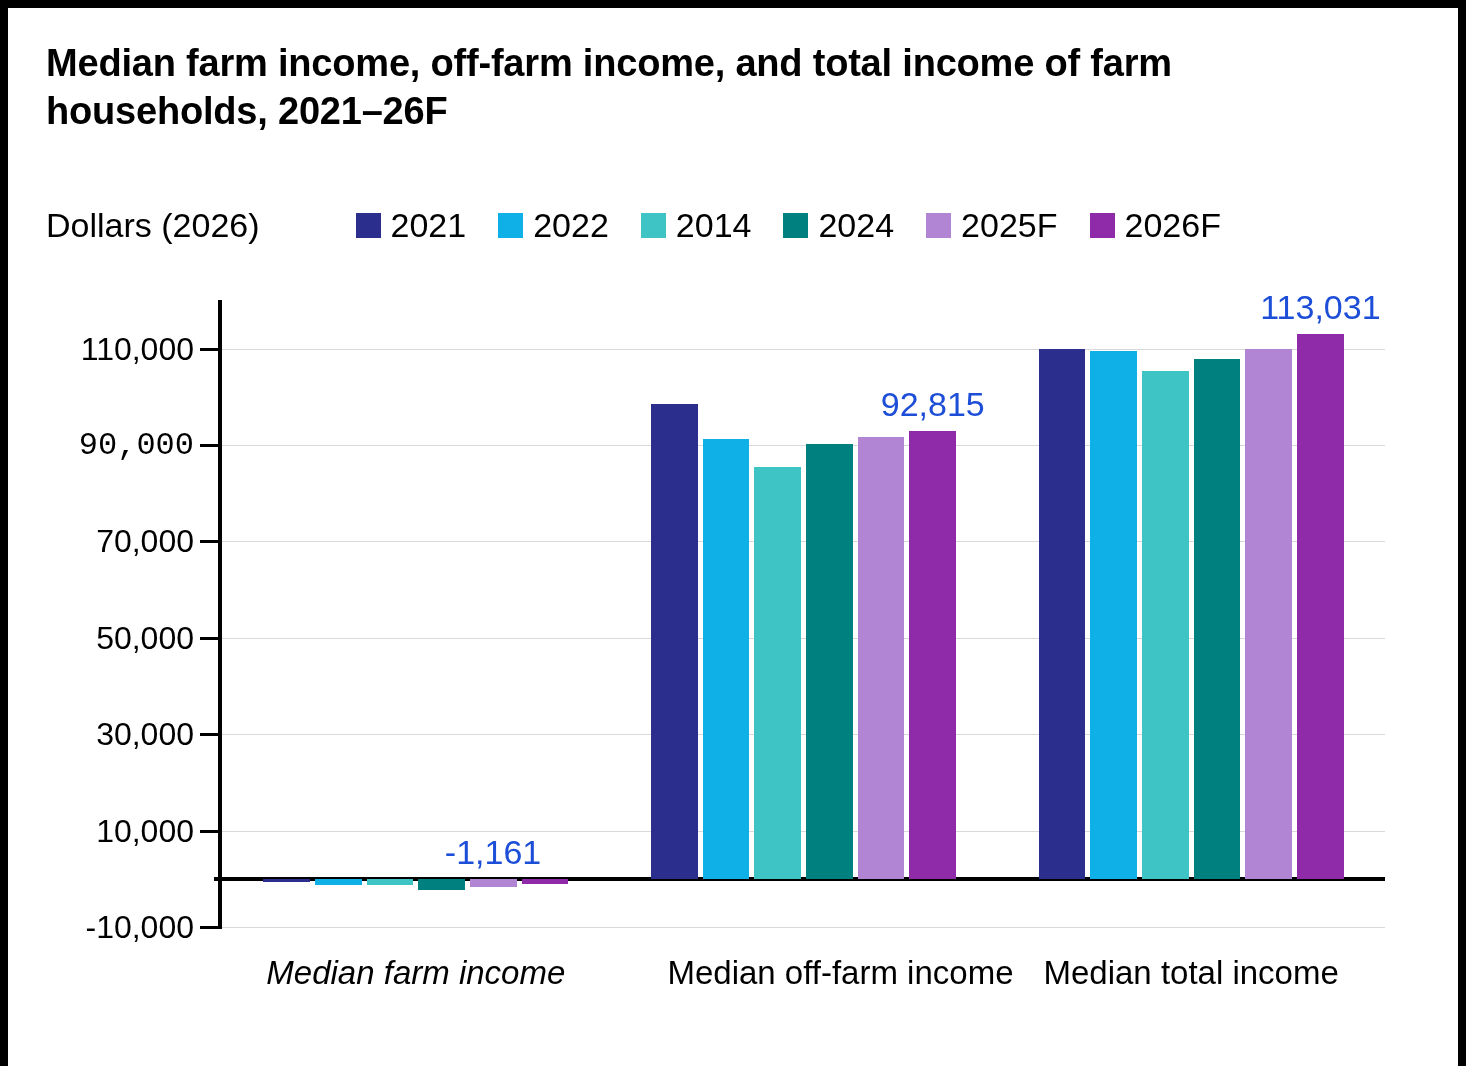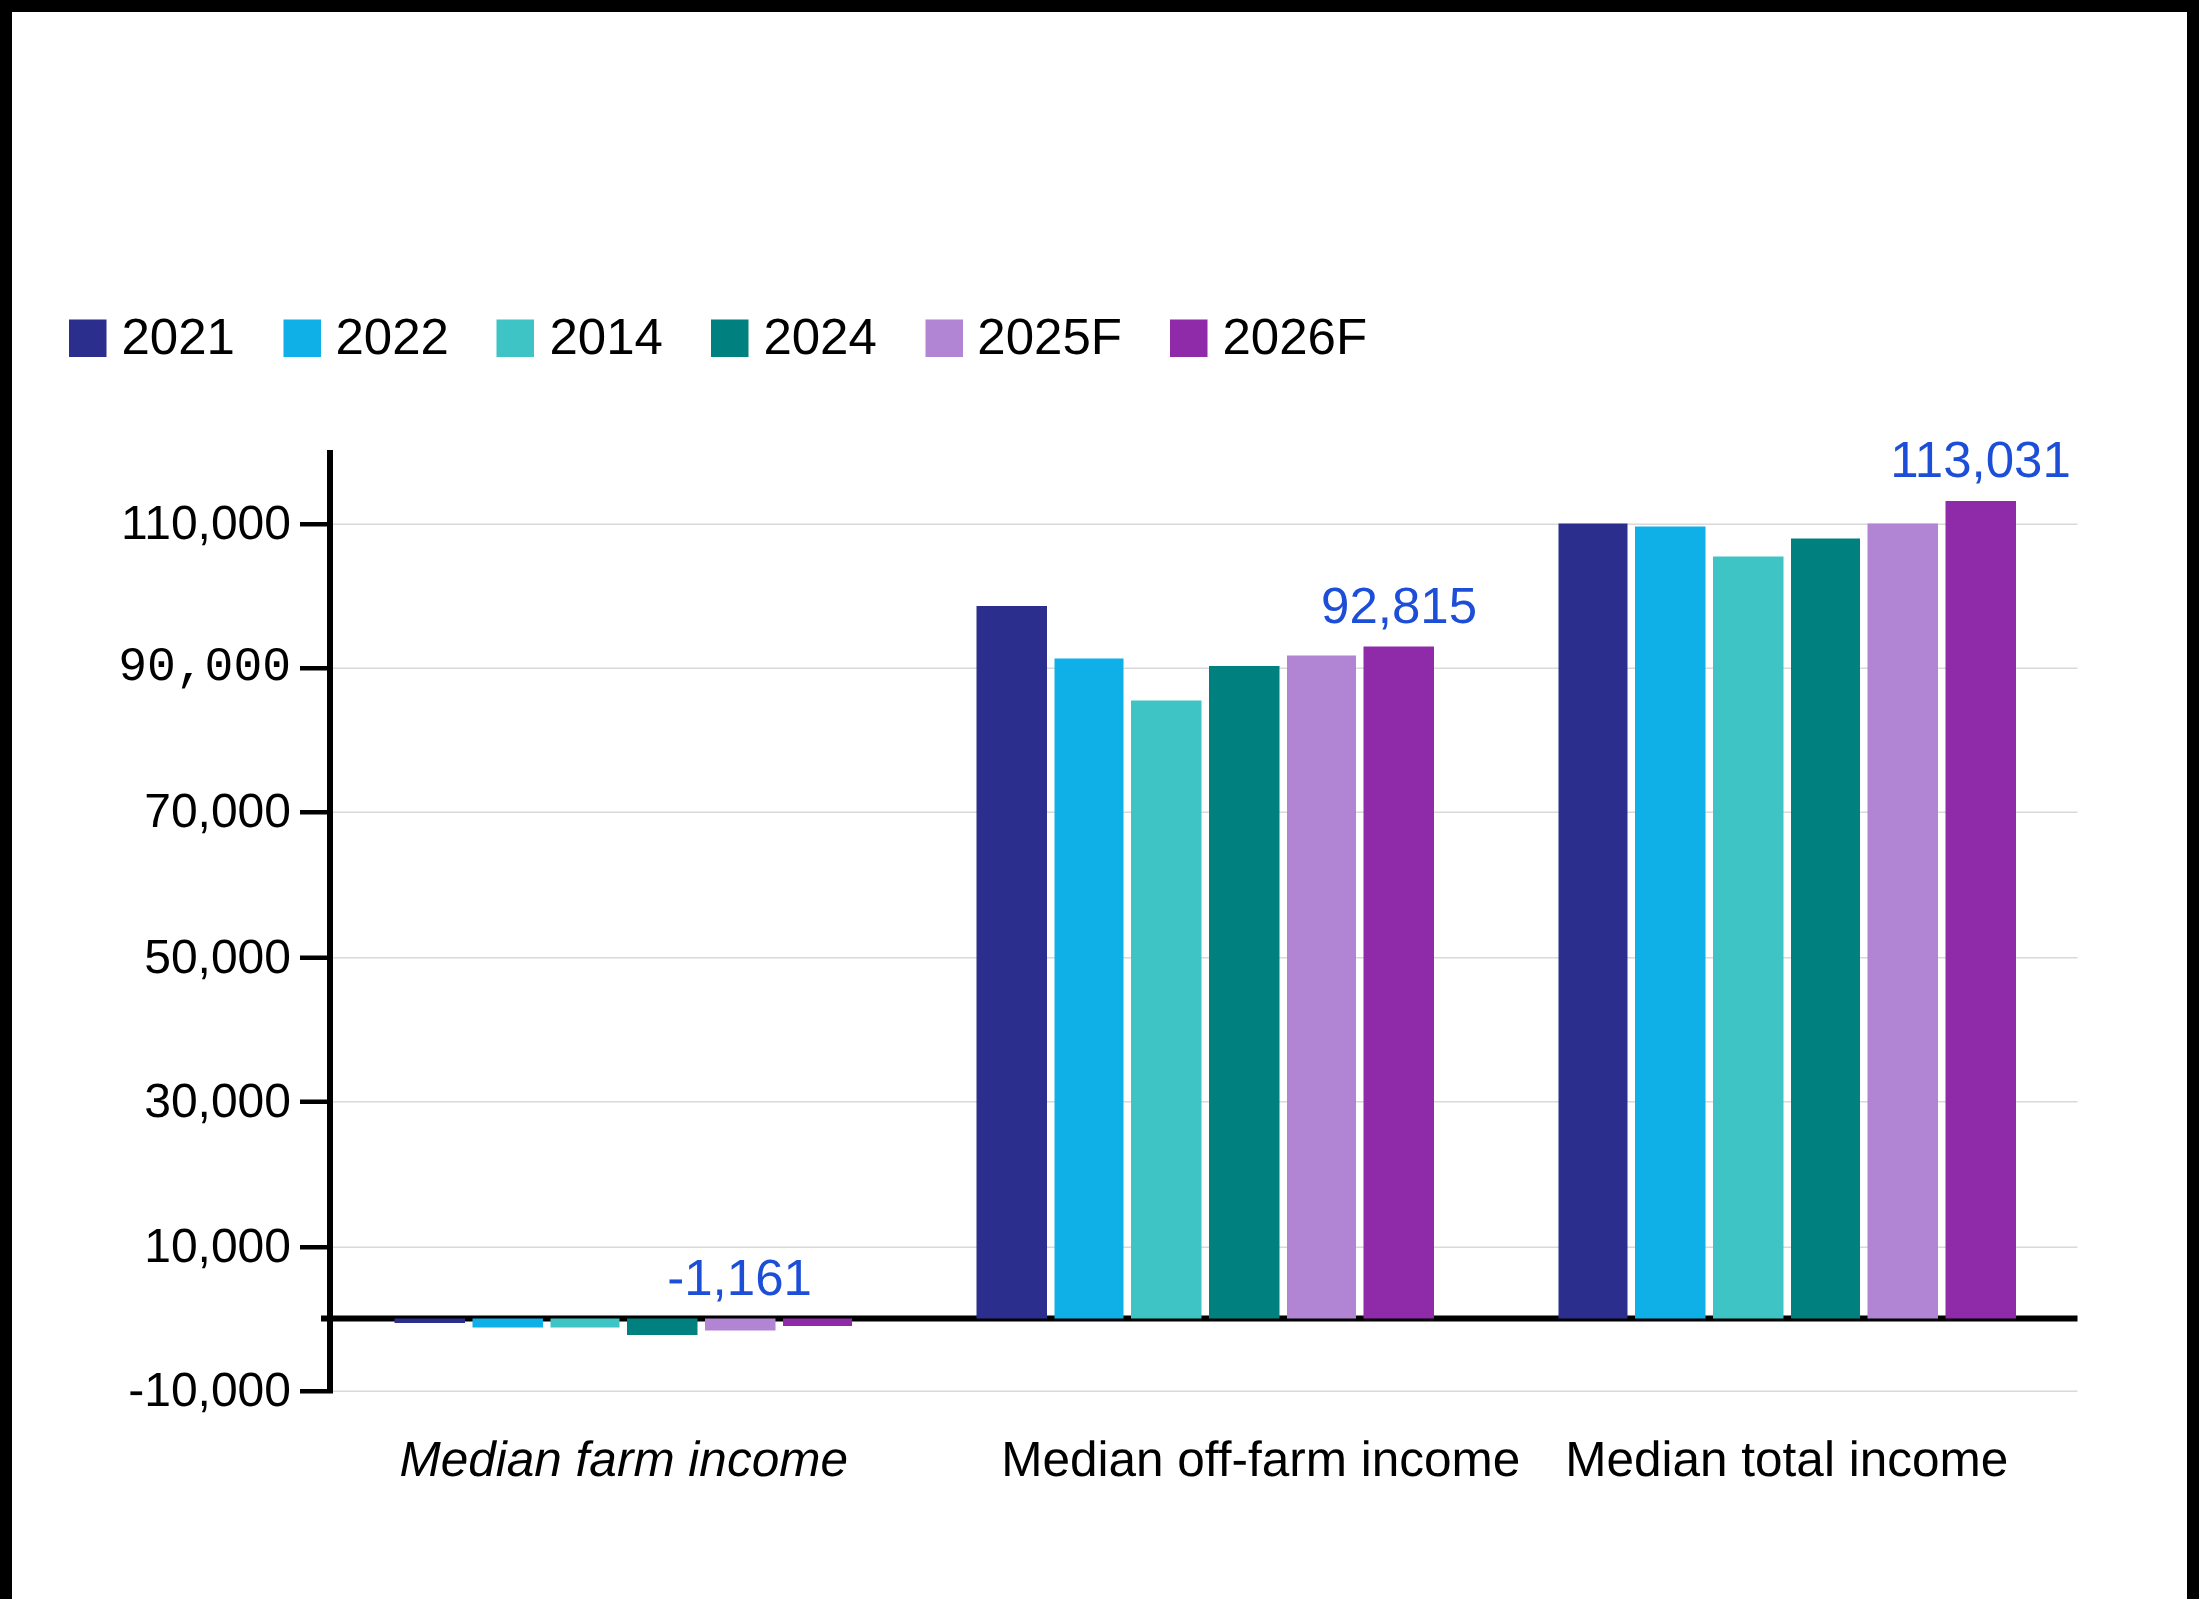--- a/index.html
+++ b/index.html
@@ -169,22 +169,24 @@
 </style>
 </head>
 <body>
 
 <div id="figure">
 
   <div class="frame-border frame-top"></div>
   <div class="frame-border frame-left"></div>
   <div class="frame-border frame-right"></div>
 
+  <div class="title">Median farm income, off-farm income, and total income of farm households, 2021–26F</div>
 
   <div class="legend-row">
+    <div class="axis-unit-label">Dollars (2026)</div>
     <div class="legend-items">
       <div class="legend-item">
         <span class="legend-swatch" style="background-color: rgb(43, 46, 140);"></span>
         <span class="legend-label">2021</span>
       </div>
       <div class="legend-item">
         <span class="legend-swatch" style="background-color: rgb(15, 176, 232);"></span>
         <span class="legend-label">2022</span>
       </div>
       <div class="legend-item">

